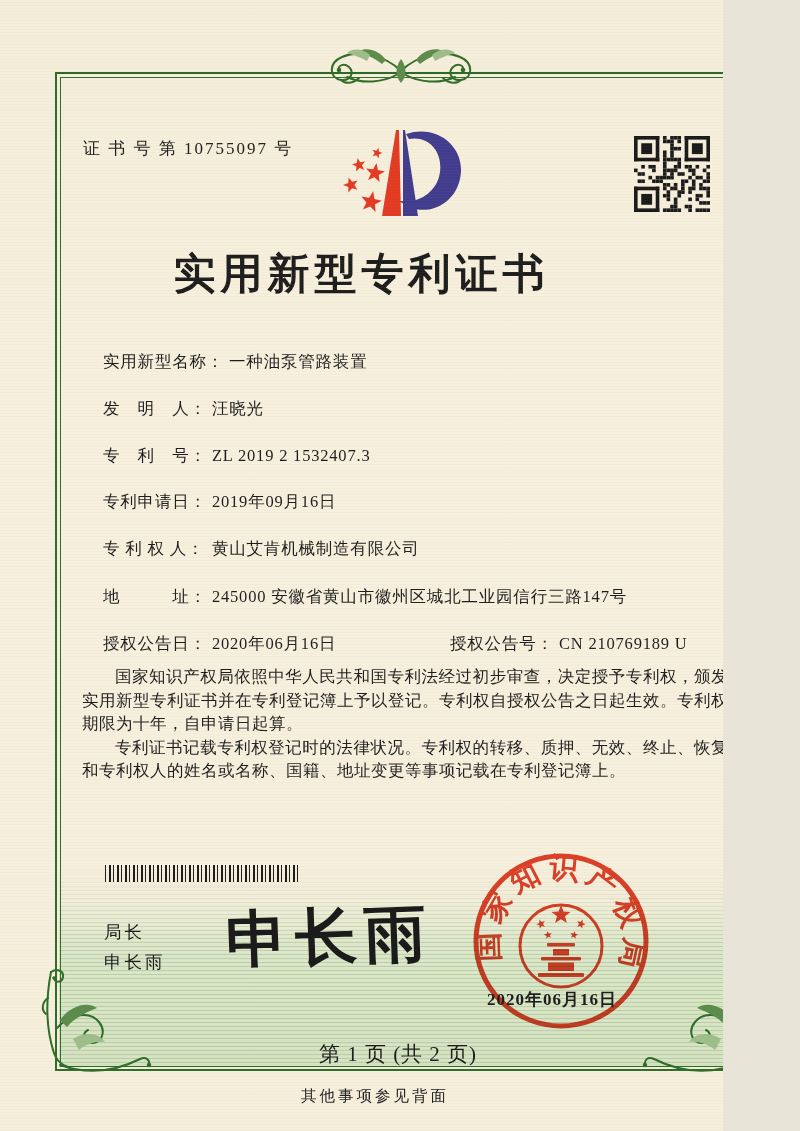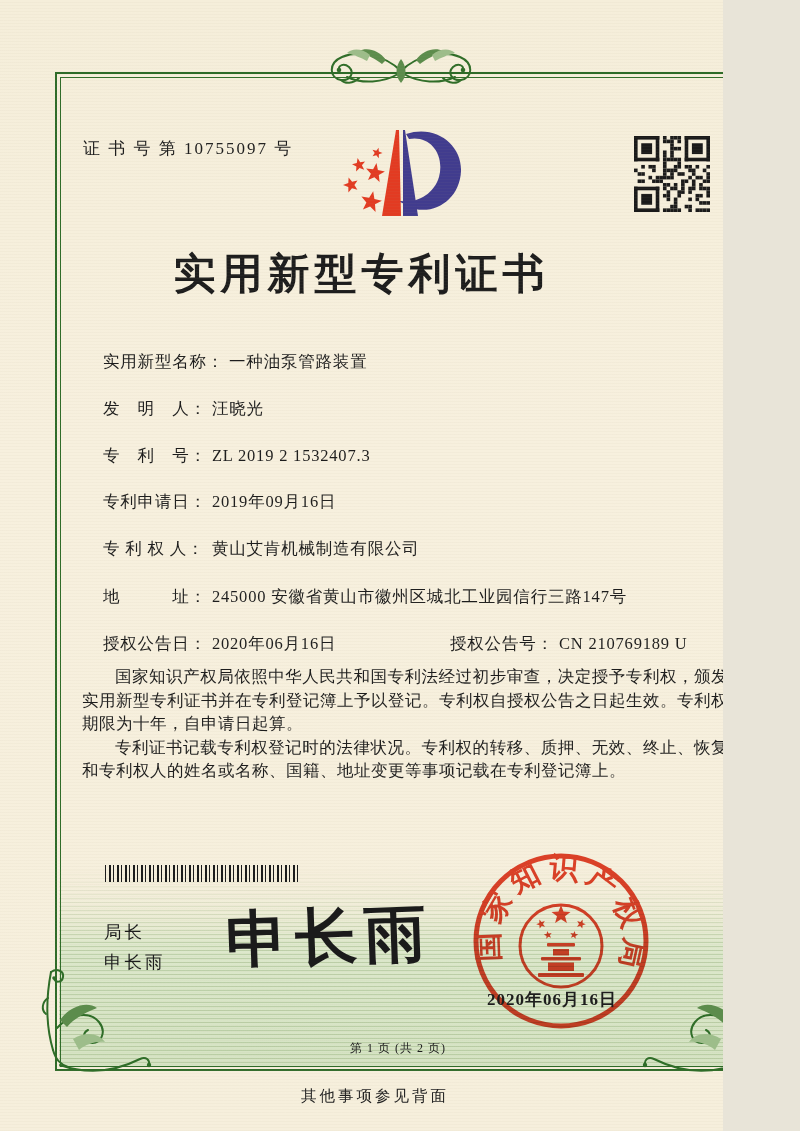--- a/index.html
+++ b/index.html
@@ -34,21 +34,21 @@
       #1c1c1c 3.5px 6.5px,transparent 6.5px 8px,#1c1c1c 8px 9px,transparent 9px 12.5px,
       #1c1c1c 12.5px 14px,transparent 14px 16px);}
   .role{left:104px;top:920px;font-size:17.5px;letter-spacing:3px;}
   .rname{left:104px;top:950px;font-size:17.5px;letter-spacing:3px;}
   .sig{left:226px;top:895px;font-size:62px;font-weight:600;letter-spacing:7px;
     color:#1b1b1b;transform:rotate(-2deg);}
   .seal{mix-blend-mode:multiply;opacity:.95;}
   .sealtxt{font-size:29px;font-weight:bold;fill:#e23b22;letter-spacing:6.5px;
     font-family:"Liberation Serif",serif;}
   .seal-date{left:487px;top:988px;font-size:17px;font-weight:bold;letter-spacing:1px;z-index:4;}
-  .page-ind{left:55px;width:686px;top:1040px;text-align:center;font-size:12px;letter-spacing:1px;}
+  .page-ind{left:55px;width:686px;top:1040px;text-align:center;font-size:21px;letter-spacing:1px;}
   .back-note{left:55px;width:640px;top:1086px;text-align:center;font-size:15.5px;letter-spacing:3px;color:#222;}
   .fs{fill:none;stroke:#2f6d28;stroke-width:2;stroke-linecap:round;}
   .lf1{fill:#5c8c4c;} .lf2{fill:#9dbd8a;} .gd{fill:#2f6d28;}
   .z2{z-index:2;} .z3{z-index:3;}
 </style>
 </head>
 <body>
 
 <div class="page">
 

